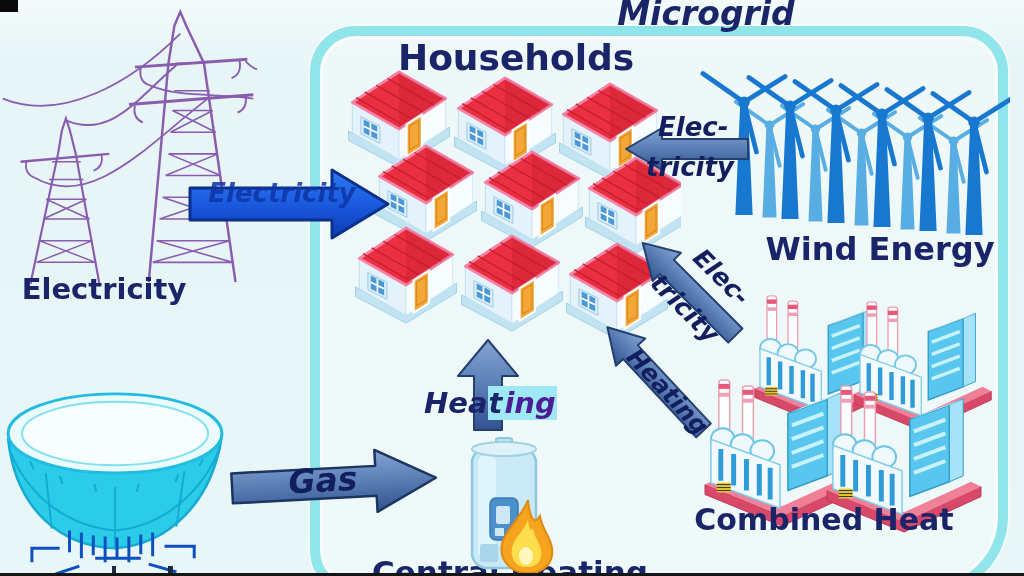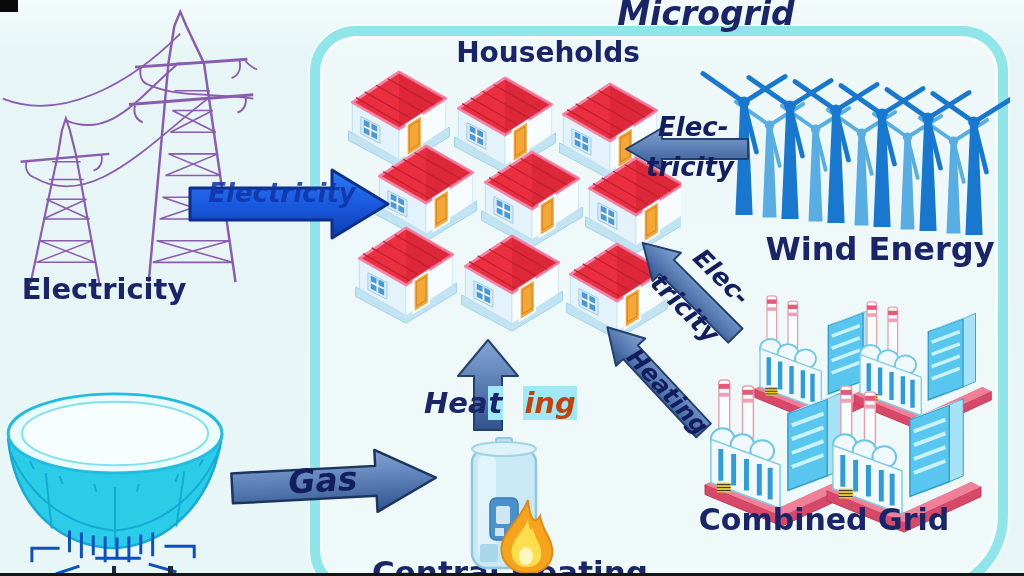--- a/index.html
+++ b/index.html
@@ -11,21 +11,21 @@
   .lbl{position:absolute;color:#1A2468;font-weight:bold;text-align:center;
        line-height:1.2;white-space:nowrap;}
   .it{font-style:italic;}
   .mg-box{position:absolute;left:310px;top:26px;width:698px;height:570px;
     border:10px solid #8FE5EA;border-radius:46px 46px 80px 46px;
     background:rgba(255,255,255,0.30);
     box-shadow:inset 0 0 0 3px rgba(255,255,255,.55),0 0 0 2px rgba(255,255,255,.45);}
   .arrowtxt{position:absolute;font-style:italic;font-weight:bold;color:#121E5E;}
   .rot{transform-origin:50% 50%;}
   #heat-lbl .hl{background:#9FE9F6;padding:0 1px;}
-  #heat-lbl .blue{color:#c2410c;margin-left:20px;}
+  #heat-lbl .blue{color:#4c1d95;}
   .turb-front{color:#1878D0;}
   .turb-back{color:#58AEE2;}
   #botbar{position:absolute;left:0;bottom:0;width:1024px;height:3px;background:#151515;}
   #cornermark{position:absolute;left:0;top:0;width:18px;height:12px;background:#0A0A0A;}
   .cutmark{position:absolute;background:#1d2a3a;}
 </style>
 </head>
 <body>
 
 <div id="stage">
@@ -115,21 +115,21 @@
     <ellipse cx="116" cy="52" rx="94" ry="32" fill="#F6FEFF" stroke="#7FE0EE" stroke-width="2"></ellipse>
     <path d="M30,80 l4,8 M60,95 l3,8 M95,103 l2,8 M140,103 l-2,8 M180,93 l-3,8 M205,78 l-4,7" stroke="#14AAD4" stroke-width="2" fill="none"></path>
     <path d="M46,92 L52,148 M116,106 L116,168 M186,90 L178,146" stroke="#14AAD4" stroke-width="2" fill="none"></path>
     <path d="M10,70 C30,118 70,146 116,150 C164,146 204,112 222,66" stroke="#14AAD4" stroke-width="2" fill="none"></path>
     <g stroke="#0B4FC0" stroke-width="3" fill="none">
       <path d="M70,150 v22 M82,152 v26 M94,155 v20 M106,156 v26 M118,157 v22 M130,156 v26 M142,154 v20 M154,152 v24"></path>
       <path d="M60,168 h-28 v14 M166,166 h30 v12 M96,178 h46 M80,186 l-24,8 M150,184 l28,8"></path>
     </g>
   </svg>
 
-  <div class="lbl" style="left:398px;top:36px;width:212px;font-size:28px;margin-left:44px;">Households</div>
+  <div class="lbl" style="left:398px;top:36px;width:212px;font-size:36px;">Households</div>
 
   <svg class="abs" style="left:335px;top:60px" width="346" height="292" viewBox="0 0 346 292">
     <use href="#house" x="10" y="10" width="108" height="100"></use>
     <use href="#house" x="116" y="16" width="108" height="100"></use>
     <use href="#house" x="221" y="22" width="108" height="100"></use>
     <use href="#house" x="37" y="84" width="108" height="100"></use>
     <use href="#house" x="143" y="90" width="108" height="100"></use>
     <use href="#house" x="247" y="96" width="108" height="100"></use>
     <use href="#house" x="17" y="166" width="108" height="100"></use>
     <use href="#house" x="123" y="174" width="108" height="100"></use>
@@ -153,21 +153,21 @@
   <div class="lbl" style="left:760px;top:230px;width:240px;font-size:32px;">Wind Energy</div>
 
   <svg class="abs" style="left:695px;top:288px" width="315" height="245" viewBox="0 0 315 245">
     <use href="#factory" x="58" y="6" width="140" height="136"></use>
     <use href="#factory" x="158" y="12" width="140" height="136"></use>
     <use href="#factory" x="8" y="90" width="158" height="153"></use>
     <use href="#factory" x="130" y="96" width="158" height="153"></use>
   </svg>
 
   <div class="lbl" style="left:688px;top:502px;width:272px;font-size:30px;line-height:1.22;">
-    <div>Combined Grid</div>
+    <div>Combined Heat</div>
   </div>
 
   <div class="lbl" style="left:330px;top:554px;width:360px;font-size:31px;">Central Heating</div>
 
   <svg class="abs" style="left:456px;top:436px" width="112" height="140" viewBox="0 0 112 140">
     <rect x="16" y="12" width="64" height="120" rx="15" fill="#C9E9F6" stroke="#8FC8DE" stroke-width="2.5"></rect>
     <rect x="22" y="18" width="18" height="106" rx="9" fill="#E6F6FC" opacity="0.8"></rect>
     <rect x="40" y="2" width="16" height="10" rx="2" fill="#BBDFEF" stroke="#8FC8DE" stroke-width="2"></rect>
     <ellipse cx="48" cy="13" rx="32" ry="7" fill="#DFF2FA" stroke="#9FD2E2" stroke-width="2"></ellipse>
     <rect x="34" y="62" width="28" height="42" rx="6" fill="#4A90CC" stroke="#3A78B0" stroke-width="1.5"></rect>

